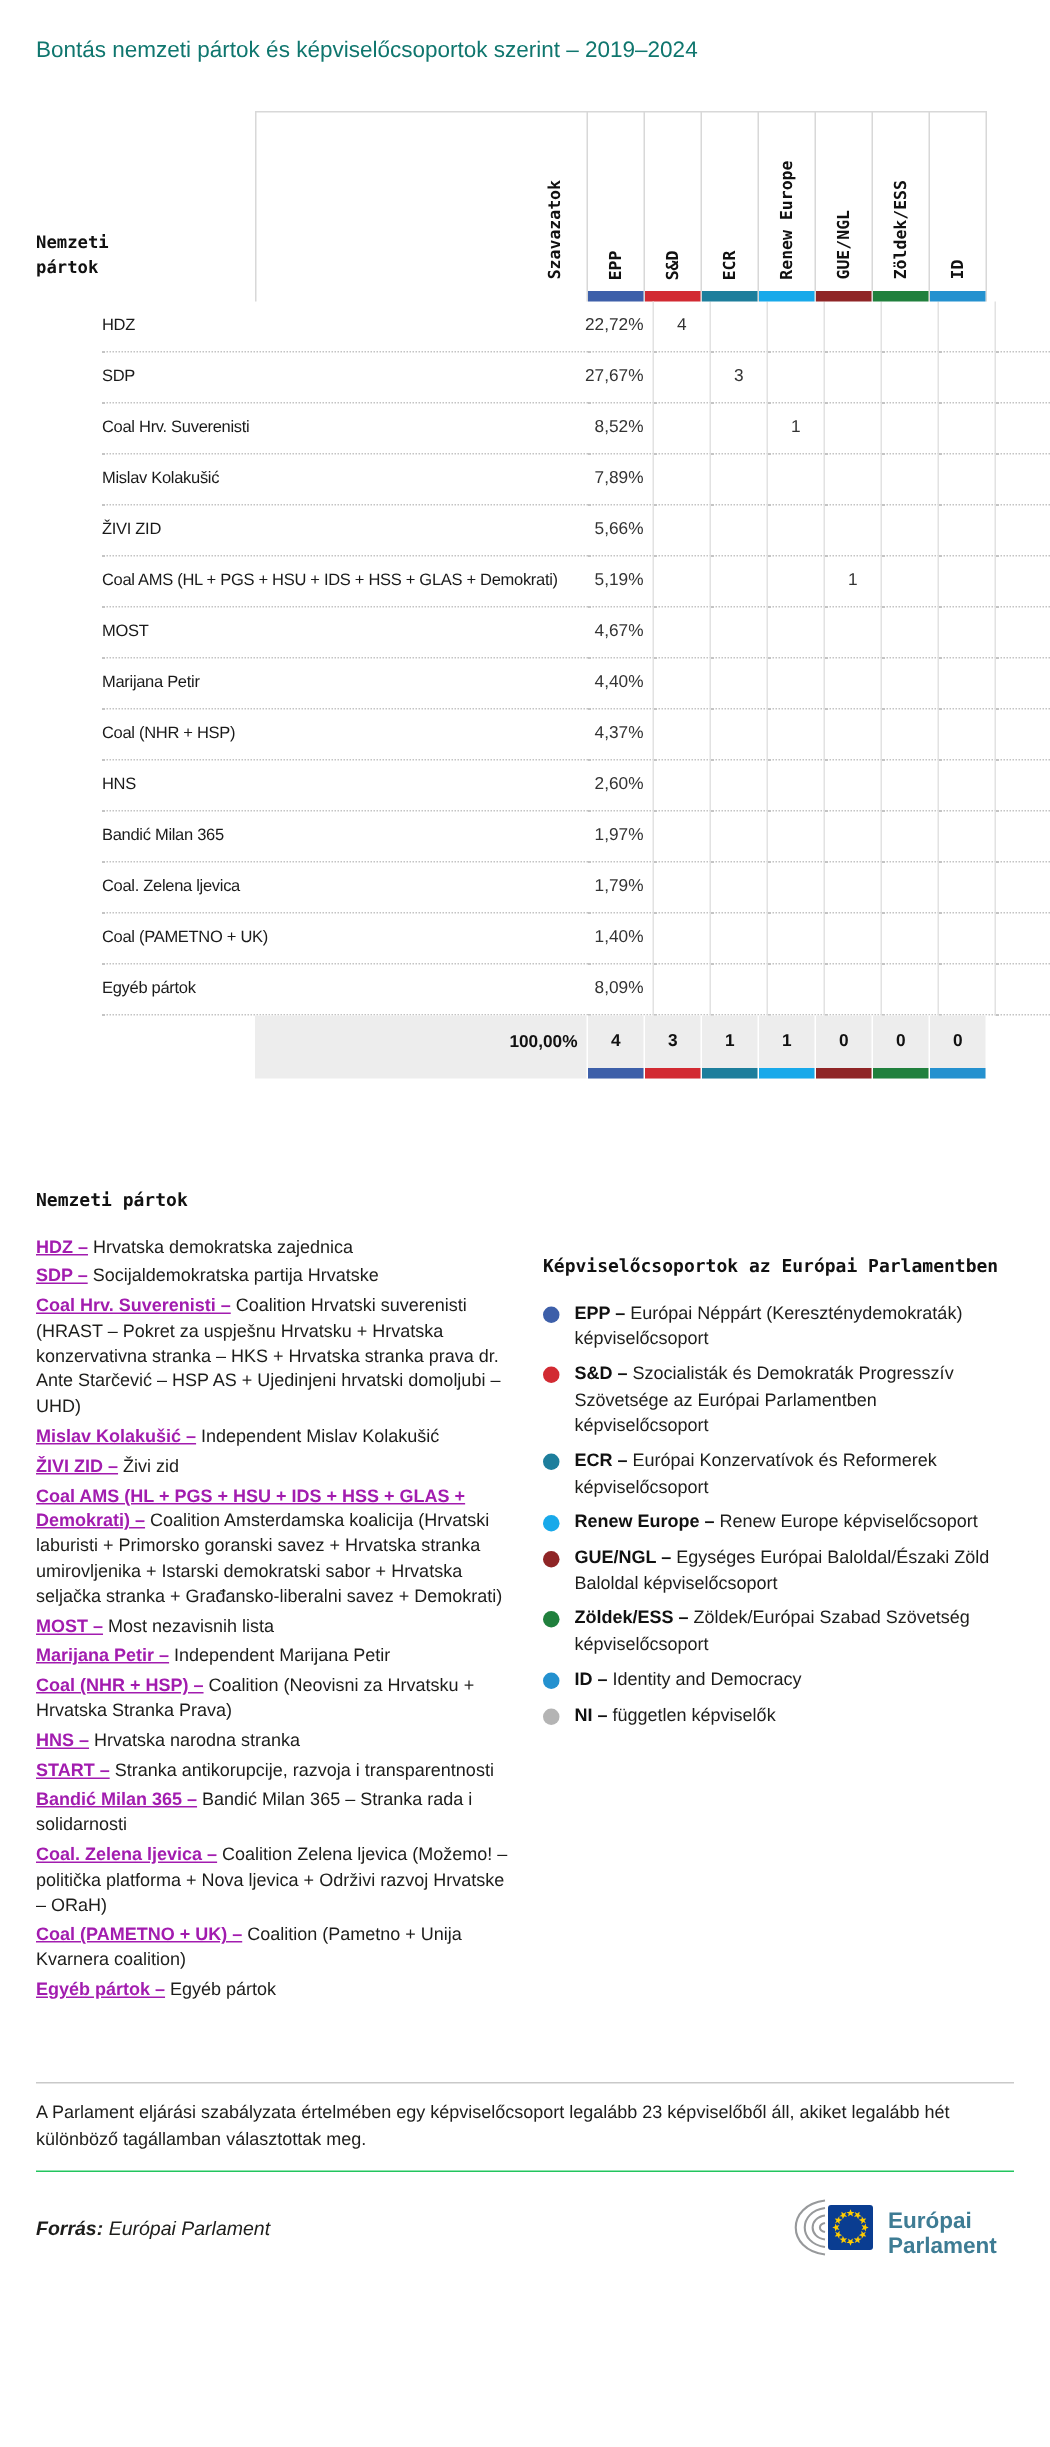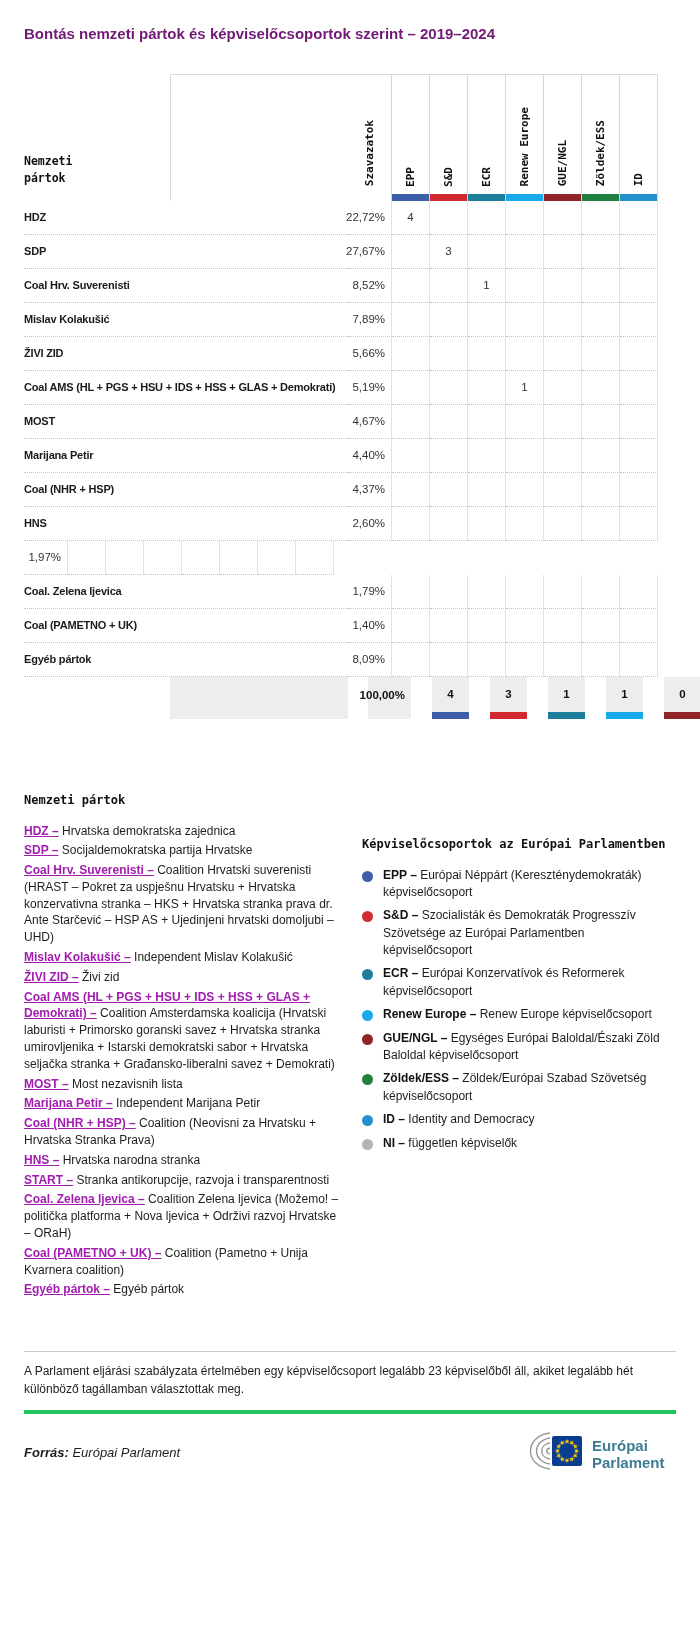--- a/index.html
+++ b/index.html
@@ -2,21 +2,21 @@
 <html><head>
 <meta charset="utf-8">
 <style>
   html,body{margin:0;padding:0;}
   body{
     width:700px;height:1631px;background:#ffffff;overflow:hidden;
     font-family:"Liberation Sans",sans-serif;color:#1d1d1b;position:relative;
   }
   .page{padding:24px 24px 0 24px;}
 
-  .title{font-size:15px;font-weight:700;margin:0;color:#701a75;line-height:1.3;}
+  .title{font-size:15px;font-weight:400;margin:0;color:#0f766e;line-height:1.3;}
   .subtitle{font-size:15px;color:#666;margin-top:7px;line-height:1.3;}
 
   
   .table-wrap{margin-top:30px;width:634px;}
   .cell{box-sizing:border-box;}
   .name-col{width:324px;flex-shrink:0;}
   .votes-col{width:44px;flex-shrink:0;}
   .group-col{width:38px;flex-shrink:0;}
 
   .thead{display:flex;height:127px;position:relative;}
@@ -24,49 +24,49 @@
   .corner{position:relative;}
   .corner-label{position:absolute;left:0;bottom:14px;width:84px;
     font-family:"DejaVu Sans Mono",monospace;font-weight:700;font-size:11.5px;line-height:1.45;color:#111;}
   .corner-vline{position:absolute;left:146px;top:0;bottom:0;width:1px;background:#d8d8d8;}
   .vhead,.ghead{display:flex;align-items:flex-end;justify-content:center;border-right:1px solid #d8d8d8;position:relative;}
   .vtext{writing-mode:vertical-rl;transform:rotate(180deg);font-family:"DejaVu Sans Mono",monospace;
     font-weight:700;font-size:11px;color:#111;margin-bottom:14px;white-space:nowrap;}
   .hbar{position:absolute;left:0;right:0;bottom:0;height:7px;}
 
   .trow{display:flex;height:34px;}
-  .name-cell{font-weight:700;font-size:11px;letter-spacing:-0.2px;line-height:33px;white-space:nowrap;
-    overflow:hidden;color:#1a1a1a;border-bottom:1px dotted #c4c4c4;}
+  .name-cell{font-weight:400;font-size:11px;letter-spacing:-0.2px;line-height:33px;white-space:nowrap;
+    overflow:hidden;color:#1a1a1a;border-bottom:1px dotted #c4c4c4;margin-left:44px;}
   .votes-cell{position:relative;border-bottom:1px dotted #c4c4c4;border-right:1px solid #e2e2e2;}
   .votes-cell span{position:absolute;right:6px;top:0;line-height:33px;font-size:11.5px;color:#333;white-space:nowrap;}
   .seat-cell{border-bottom:1px dotted #c4c4c4;border-right:1px solid #e2e2e2;text-align:center;
     line-height:33px;font-size:11.5px;color:#333;}
 
-  .total-row{height:42px;gap:20px;}
+  .total-row{height:42px;}
   .total-name{position:relative;}
   .gray-fill{position:absolute;left:146px;top:0;right:0;bottom:0;background:#ededed;}
   .total-votes{background:#ededed;position:relative;border-right:1px solid #fff;}
   .total-votes span{position:absolute;right:6px;top:0;line-height:36px;font-weight:700;font-size:11.5px;color:#111;white-space:nowrap;}
   .total-seat{background:#ededed;border-right:1px solid #fff;position:relative;text-align:center;}
   .total-seat .tnum{display:block;line-height:35px;font-weight:700;font-size:11.5px;color:#111;}
 
   
   .legend{display:flex;margin-top:74px;}
   .leg-left{width:322px;margin-right:16px;flex-shrink:0;}
   .leg-right{width:314px;margin-top:44px;}
   .legend h3{font-family:"DejaVu Sans Mono",monospace;font-size:12px;font-weight:700;margin:0 0 16px 0;color:#111;}
   .leg-item{font-size:12px;line-height:1.4;margin:0 0 3px 0;color:#1d1d1b;}
   .leg-item b{color:#a21caf;text-decoration:underline;}
   .gitem{display:flex;margin-bottom:6px;}
   .dot{width:11px;height:11px;border-radius:50%;margin:4px 10px 0 0;flex-shrink:0;}
   .gtext{font-size:12px;line-height:1.45;color:#1d1d1b;}
   .gtext b{color:#111;text-align:right;}
 
   
-  .note{margin-top:50px;border-top:1px solid #c9c9c9;border-bottom:4px solid #22c55e;
+  .note{margin-top:50px;border-top:1px solid #c9c9c9;border-bottom:1px solid #22c55e;
     padding:10px 2px 12px 0;font-size:12px;line-height:1.5;color:#1d1d1b;}
   .footer{margin-top:14px;display:flex;justify-content:space-between;align-items:center;}
   .source{font-size:13px;color:#1d1d1b;font-style:italic;}
   .ep-logo{display:block;}
 </style>
 </head>
 <body>
 
 <div class="page">
 
@@ -237,20 +237,21 @@
           </div>
           <div class="cell group-col seat-cell"></div>
           <div class="cell group-col seat-cell"></div>
           <div class="cell group-col seat-cell"></div>
           <div class="cell group-col seat-cell"></div>
           <div class="cell group-col seat-cell"></div>
           <div class="cell group-col seat-cell"></div>
           <div class="cell group-col seat-cell"></div>
         </div>
         <div class="trow">
+          <div class="cell name-col name-cell">Bandić Milan 365</div>
           <div class="cell votes-col votes-cell">
             <span>1,97%</span>
           </div>
           <div class="cell group-col seat-cell"></div>
           <div class="cell group-col seat-cell"></div>
           <div class="cell group-col seat-cell"></div>
           <div class="cell group-col seat-cell"></div>
           <div class="cell group-col seat-cell"></div>
           <div class="cell group-col seat-cell"></div>
           <div class="cell group-col seat-cell"></div>
@@ -343,20 +344,21 @@
           <p class="leg-item"><b>SDP –</b> Socijaldemokratska partija Hrvatske</p>
           <p class="leg-item"><b>Coal Hrv. Suverenisti –</b> Coalition Hrvatski suverenisti (HRAST – Pokret za uspješnu Hrvatsku + Hrvatska konzervativna stranka – HKS + Hrvatska stranka prava dr. Ante Starčević – HSP AS + Ujedinjeni hrvatski domoljubi – UHD)</p>
           <p class="leg-item"><b>Mislav Kolakušić –</b> Independent Mislav Kolakušić</p>
           <p class="leg-item"><b>ŽIVI ZID –</b> Živi zid</p>
           <p class="leg-item"><b>Coal AMS (HL + PGS + HSU + IDS + HSS + GLAS + Demokrati) –</b> Coalition Amsterdamska koalicija (Hrvatski laburisti + Primorsko goranski savez + Hrvatska stranka umirovljenika + Istarski demokratski sabor + Hrvatska seljačka stranka + Građansko-liberalni savez + Demokrati)</p>
           <p class="leg-item"><b>MOST –</b> Most nezavisnih lista</p>
           <p class="leg-item"><b>Marijana Petir –</b> Independent Marijana Petir</p>
           <p class="leg-item"><b>Coal (NHR + HSP) –</b> Coalition (Neovisni za Hrvatsku + Hrvatska Stranka Prava)</p>
           <p class="leg-item"><b>HNS –</b> Hrvatska narodna stranka</p>
           <p class="leg-item"><b>START –</b> Stranka antikorupcije, razvoja i transparentnosti</p>
+          <p class="leg-item"><b>Bandić Milan 365 –</b> Bandić Milan 365 – Stranka rada i solidarnosti</p>
           <p class="leg-item"><b>Coal. Zelena ljevica –</b> Coalition Zelena ljevica (Možemo! – politička platforma + Nova ljevica + Održivi razvoj Hrvatske – ORaH)</p>
           <p class="leg-item"><b>Coal (PAMETNO + UK) –</b> Coalition (Pametno + Unija Kvarnera coalition)</p>
           <p class="leg-item"><b>Egyéb pártok –</b> Egyéb pártok</p>
         </div>
     </div>
     <div class="leg-right">
       <h3>Képviselőcsoportok az Európai Parlamentben</h3>
       <div id="group-list">
           <div class="gitem">
             <span class="dot" style="background: rgb(61, 95, 169);"></span>

